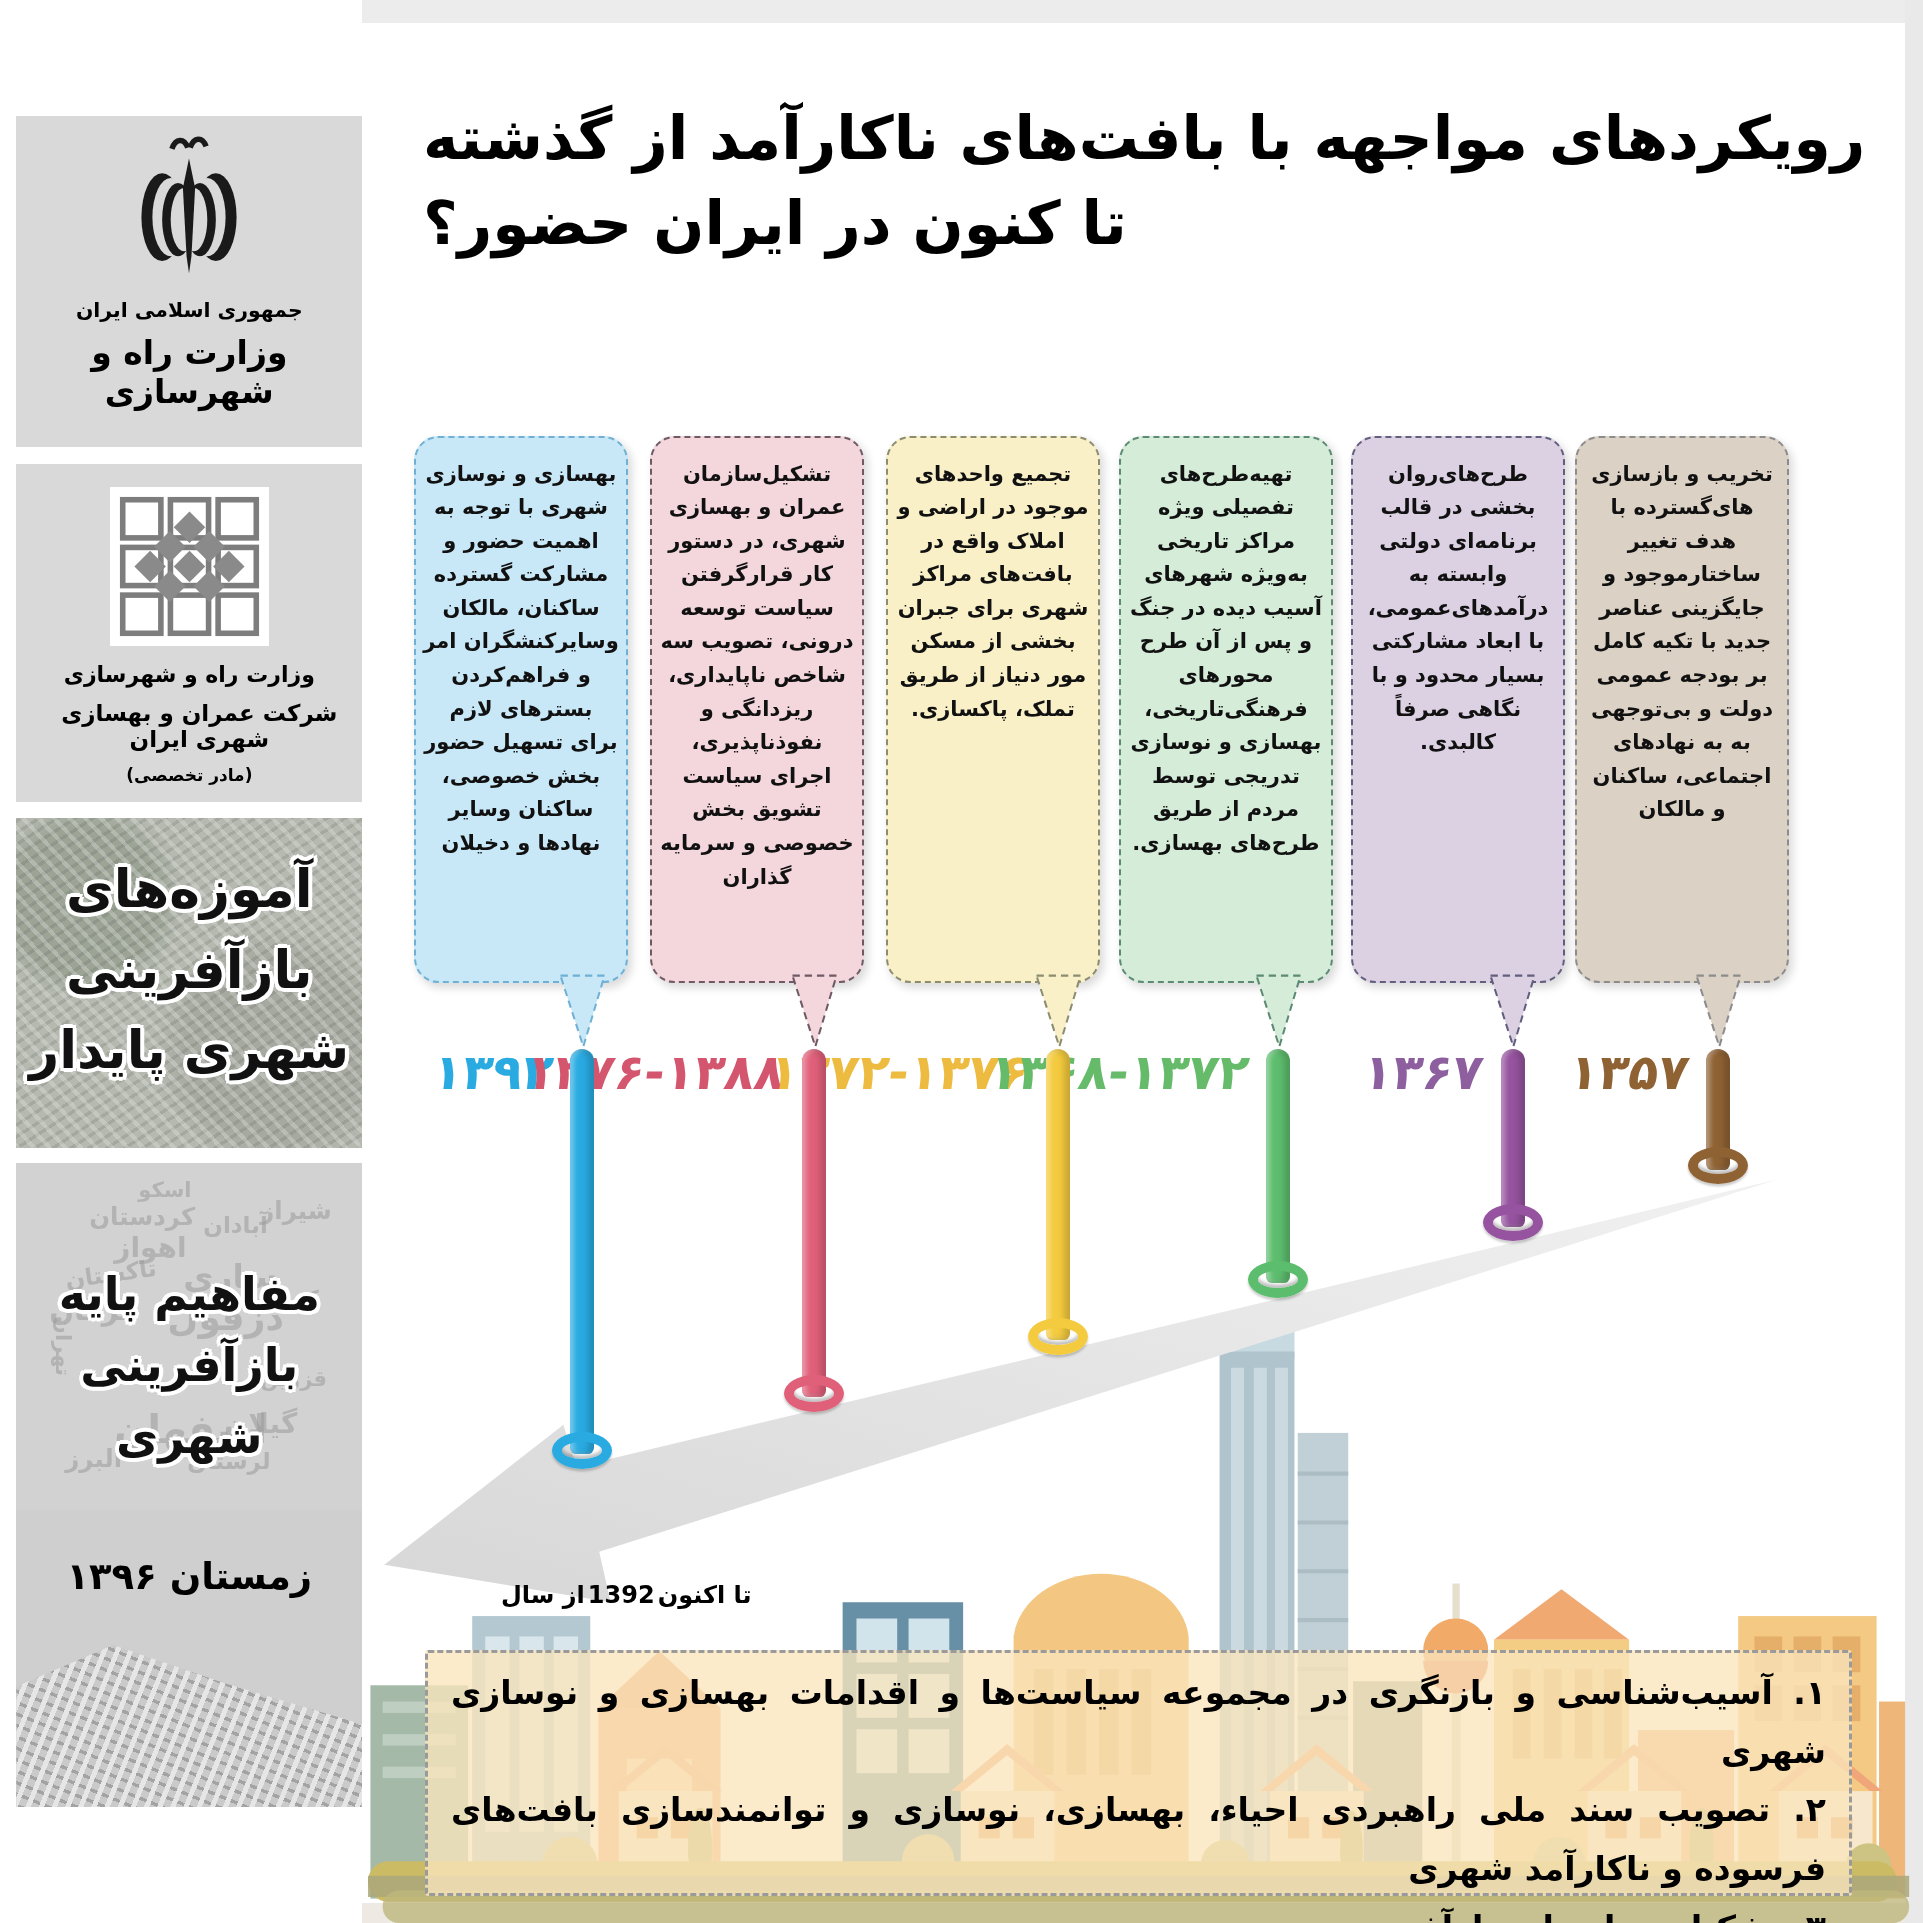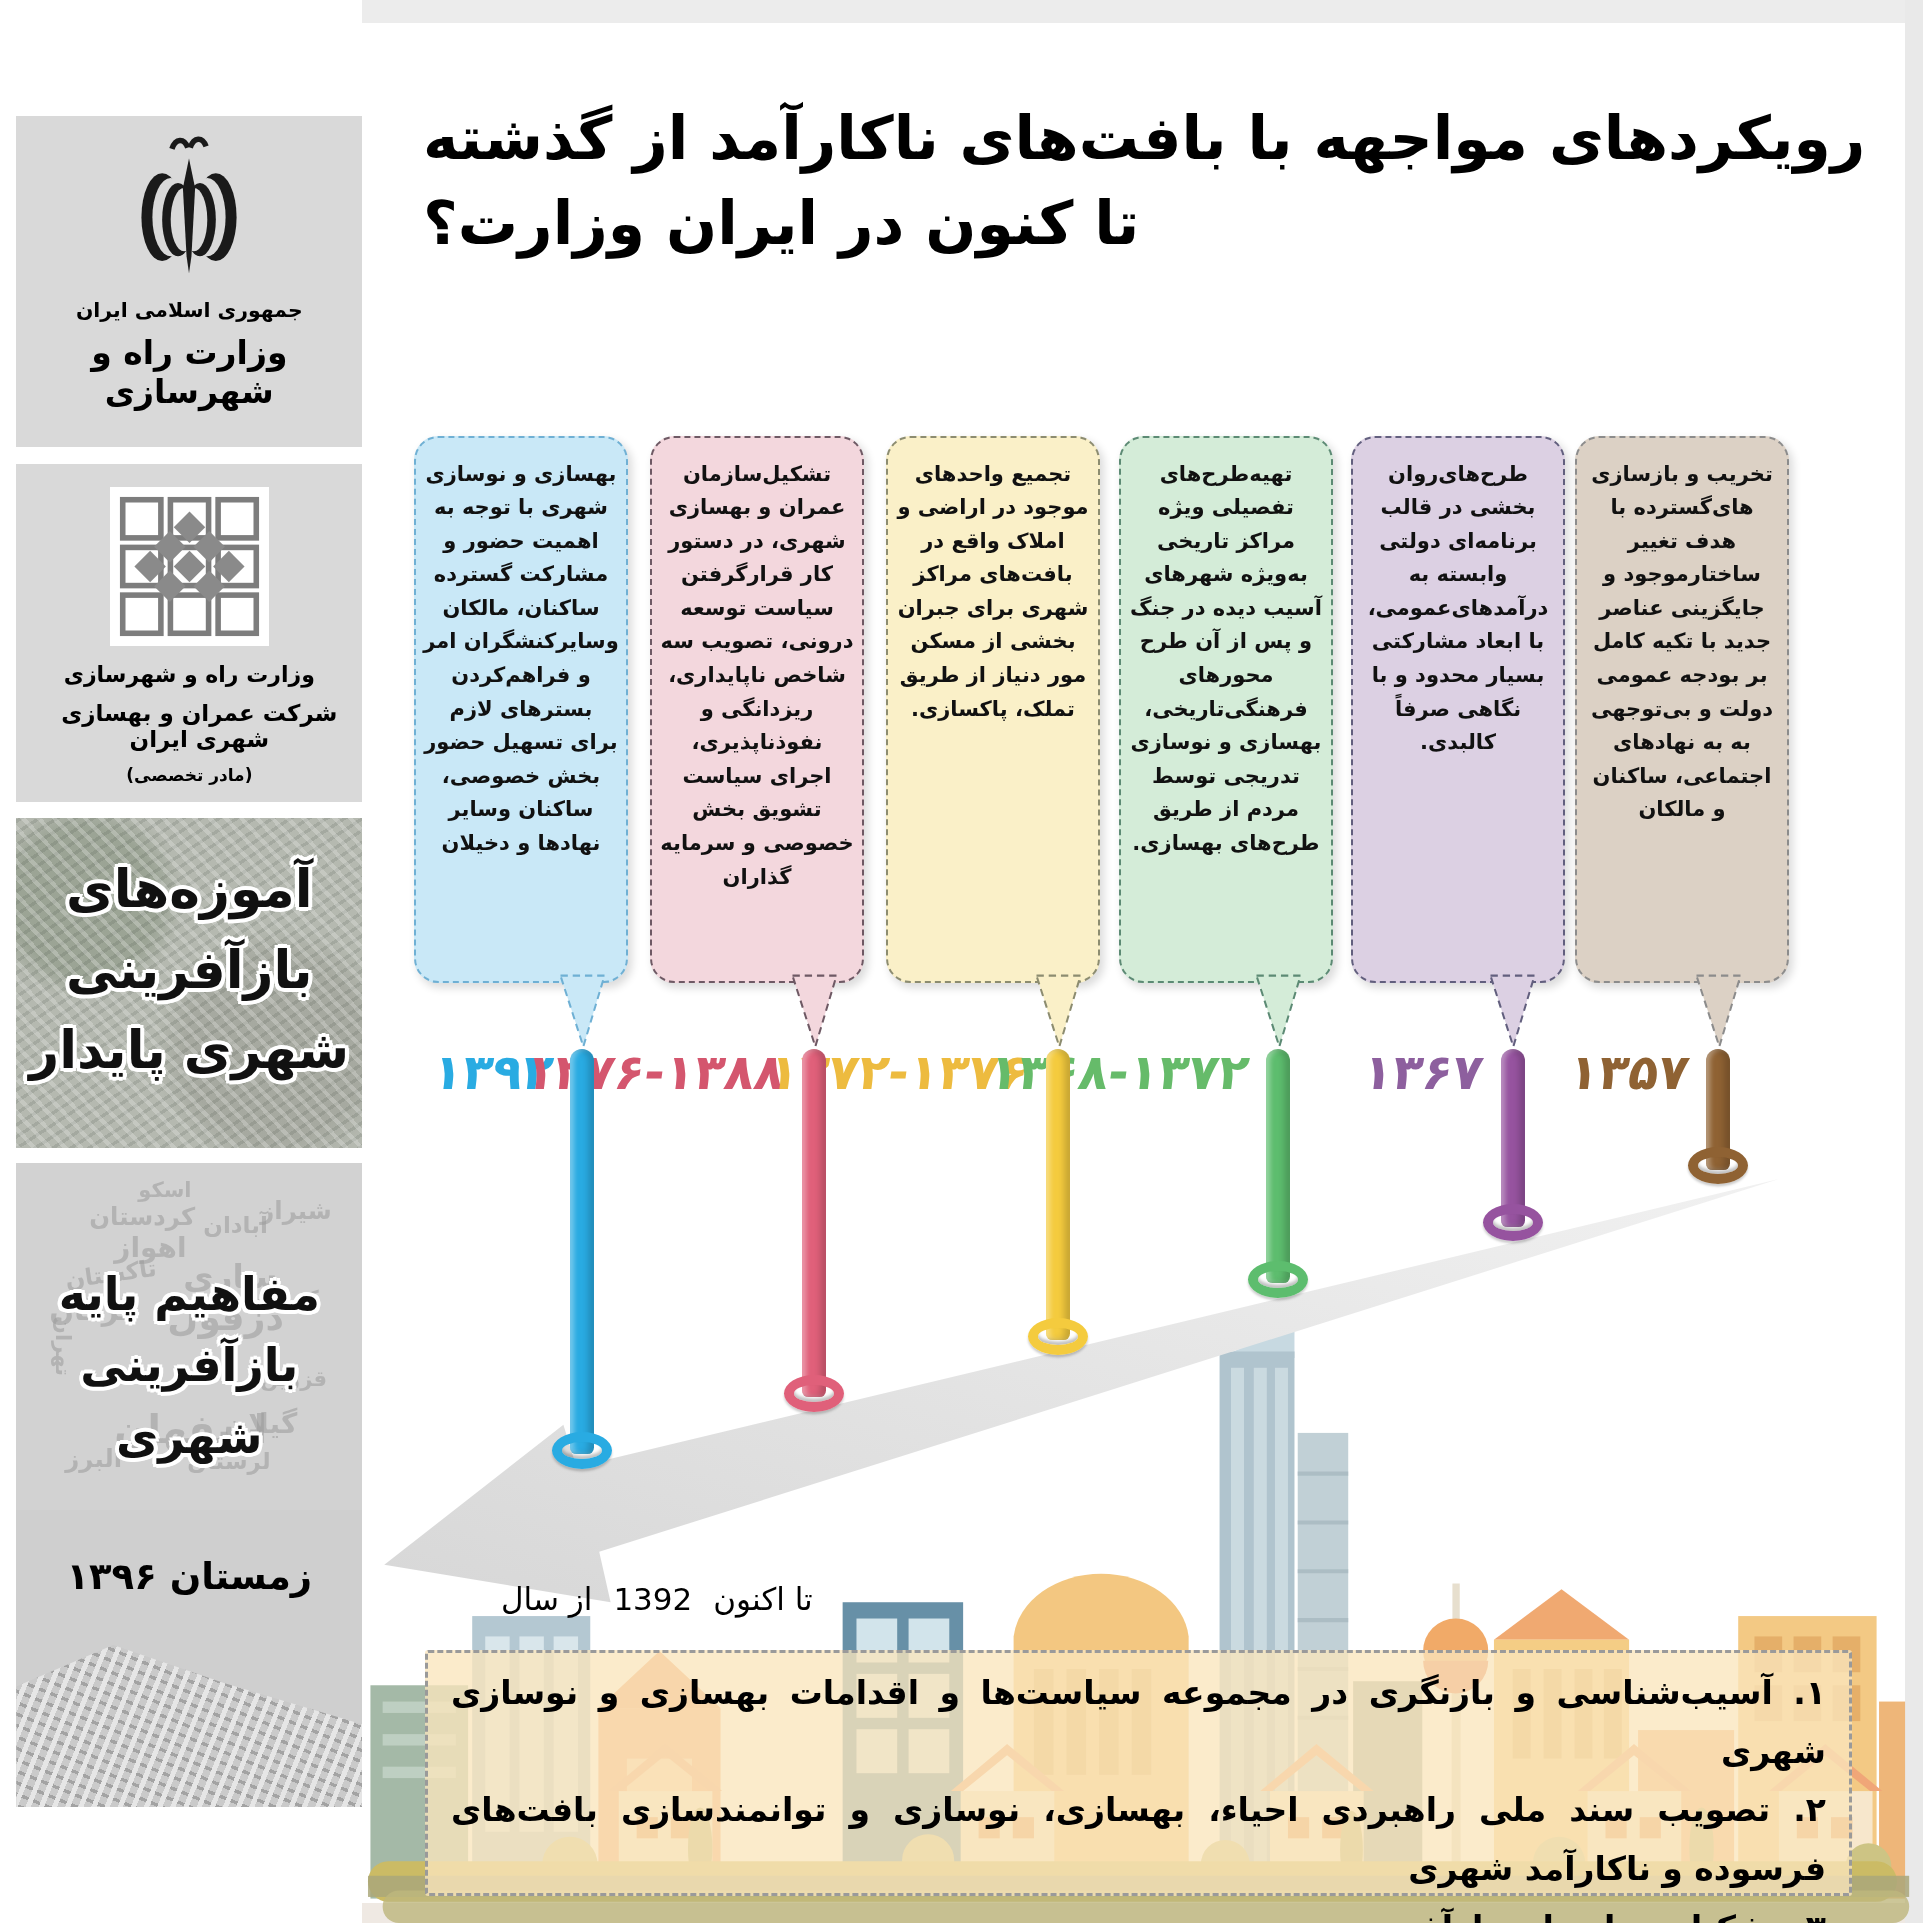--- a/index.html
+++ b/index.html
@@ -69,22 +69,22 @@
       box-shadow:3.3px 4.9px 8.1px rgba(0,0,0,.14);z-index:6;}
   .tail{position:absolute;top:974px;z-index:7;}
   .pole{position:absolute;top:1049px;width:24.4px;border-radius:12.2px 12.2px 6.5px 6.5px;z-index:8;
       box-shadow:inset -5.7px 0 6.5px rgba(0,0,0,.18), inset 4.1px 0 4.9px rgba(255,255,255,.35);}
   .ring{position:absolute;width:60px;height:37px;box-sizing:border-box;border:10.6px solid;
       border-radius:50%;z-index:9;box-shadow:inset 0 -3.3px 3.3px rgba(0,0,0,.25),0 2.4px 2.4px rgba(0,0,0,.2);}
   .year{position:absolute;top:1044px;font-size:49px;font-weight:bold;direction:ltr;
       transform:skewX(-8deg);z-index:5;letter-spacing:0.8px;}
 
   
-  .arrow-label{position:absolute;left:501px;top:1581px;z-index:12;display:flex;gap:21px;
-      font-size:31px;font-weight:normal;color:#000;}
+  .arrow-label{position:absolute;left:501px;top:1581px;z-index:12;display:flex;gap:3px;
+      font-size:24px;font-weight:bold;color:#000;}
   .panel{position:absolute;left:425px;top:1650px;width:1427px;height:246px;box-sizing:border-box;
       z-index:12;background:rgba(250,230,189,.78);border:3.3px dashed #9a9a9a;border-radius:3.3px;
       padding:11px 23px;direction:rtl;}
   .panel p{margin:0;font-size:33px;font-weight:bold;line-height:1.78;color:#000;
       text-align:justify;text-align-last:right;}
   svg.deco{position:absolute;left:0;top:0;z-index:2;}
   svg.ramp{position:absolute;left:0;top:0;z-index:4;}
 </style>
 </head>
 <body>
@@ -180,21 +180,21 @@
     </div>
 
     <div class="sb-box" id="sb5">
       <div class="sb5-date" dir="rtl">زمستان ۱۳۹۶</div>
       <div class="map-sketch"></div>
     </div>
   </aside>
 
   <h1 class="title" dir="rtl">
     <span>رویکردهای مواجهه با بافت‌های ناکارآمد از گذشته</span><br>
-    <span>تا کنون در ایران وزارت؟</span>
+    <span>تا کنون در ایران حضور؟</span>
   </h1>
 
   <svg class="deco" width="1923" height="1923" viewBox="0 0 2362 2362">
     <g opacity="0.92">
       <rect x="455" y="2070" width="120" height="262" fill="#9db4a0"></rect>
       <rect x="470" y="2090" width="90" height="14" fill="#b9cbbd"></rect>
         <rect x="470" y="2130" width="90" height="14" fill="#b9cbbd"></rect>
         <rect x="470" y="2170" width="90" height="14" fill="#b9cbbd"></rect>
       <rect x="580" y="1985" width="145" height="347" fill="#aec4cf"></rect>
       <rect x="596" y="2010" width="30" height="240" fill="#d6e4ea"></rect>

